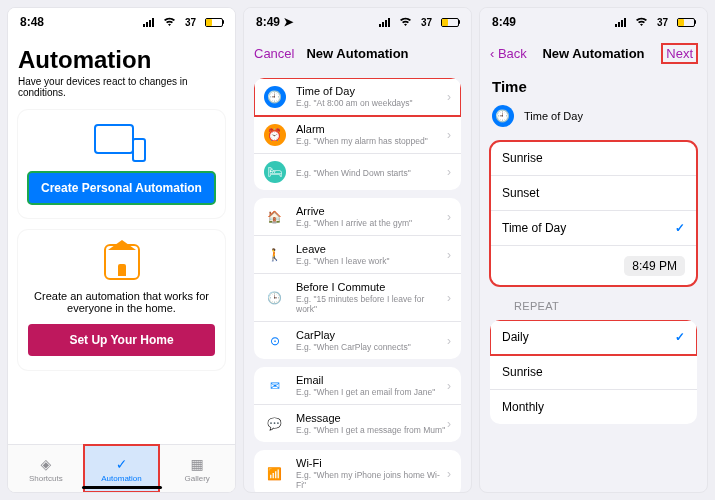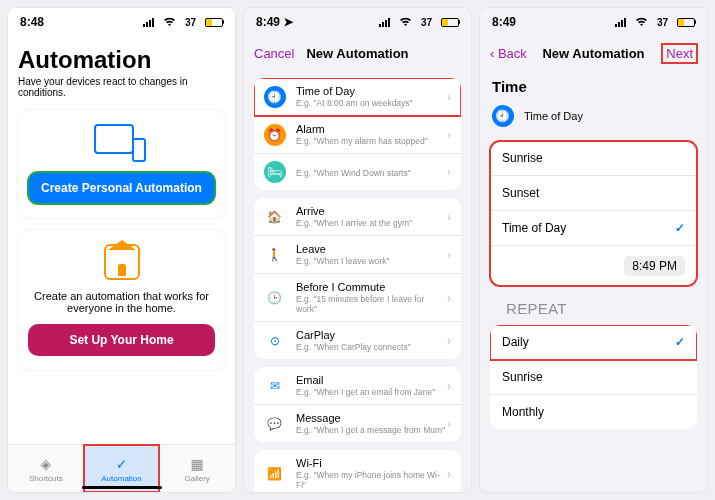--- a/index.html
+++ b/index.html
@@ -10,21 +10,21 @@
 .phone2 .status,.phone3 .status{background:#f2f2f7}
 .status-icons{display:flex;align-items:center;gap:9px;font-size:10px}
 .battery{border:1px solid #000;border-radius:2px;width:18px;height:9px;position:relative;display:flex;align-items:center}
 .battery::after{content:"";position:absolute;right:-2px;width:1px;height:4px;background:#000;border-radius:0 1px 1px 0}
 .battery-fill{background:#ffcc00;height:100%;border-radius:1px}
 .content{flex:1;overflow-y:auto;padding:0 10px}
 .h1{font-size:24px;font-weight:700;margin:10px 0 2px}
 .sub{font-size:10px;color:#000;margin-bottom:12px}
 .card{background:#fff;border-radius:10px;padding:14px 10px;margin-bottom:12px;text-align:center;box-shadow:0 0 0 1px rgba(0,0,0,.04)}
 .card-text{font-size:11px;margin:10px 0}
-.btn{border-radius:10px;padding:9px;font-size:12px;font-weight:600;color:#fff;text-align:center;margin-top:6px}
+.btn{border-radius:4px;padding:9px;font-size:12px;font-weight:600;color:#fff;text-align:center;margin-top:6px}
 .btn-blue{background:#007aff}
 .btn-orange{background:#be185d}
 .hl-red{outline:2px solid #e53935;outline-offset:-1px}
 .hl-green{outline:2px solid #1aa84f;outline-offset:-1px}
 .icon-box{display:inline-flex;align-items:center;justify-content:center}
 .devices-icon{position:relative;width:56px;height:38px}
 .devices-icon .ipad{position:absolute;left:0;top:0;width:40px;height:30px;border:2px solid #007aff;border-radius:4px}
 .devices-icon .iphone{position:absolute;right:4px;bottom:0;width:14px;height:24px;border:2px solid #007aff;border-radius:3px;background:#fff}
 .home-icon{width:36px;height:36px;border:2px solid #ff9500;border-radius:6px;position:relative;display:flex;align-items:flex-end;justify-content:center}
 .home-icon::before{content:"";position:absolute;top:-6px;left:50%;transform:translateX(-50%);border-left:14px solid transparent;border-right:14px solid transparent;border-bottom:10px solid #ff9500}
@@ -39,21 +39,21 @@
 .group{background:#fff;border-radius:10px;margin:8px 0;overflow:hidden}
 .row{display:flex;align-items:center;padding:7px 10px;border-bottom:.5px solid #e5e5ea;position:relative}
 .row:last-child{border-bottom:none}
 .row-ico{width:22px;height:22px;border-radius:5px;display:flex;align-items:center;justify-content:center;margin-right:10px;font-size:12px;color:#fff;flex-shrink:0}
 .row-ico.round{border-radius:50%}
 .row-txt{flex:1}
 .row-title{font-size:11px;font-weight:500}
 .row-sub{font-size:8.5px;color:#8e8e93;margin-top:1px}
 .chev{color:#c7c7cc;font-size:12px}
 .sec-hdr{font-size:15px;font-weight:700;margin:8px 0 4px;padding:0 2px}
-.sec-lbl{font-size:15px;color:#8e8e93;text-transform:uppercase;margin:14px 8px 2px;padding:0 8px;letter-spacing:.3px}
+.sec-lbl{font-size:11px;color:#8e8e93;text-transform:uppercase;margin:14px 16px 2px;padding:0 8px;letter-spacing:.3px}
 .row-sel{display:flex;align-items:center;justify-content:space-between;padding:10px 12px;border-bottom:.5px solid #e5e5ea;font-size:12px}
 .row-sel:last-child{border-bottom:none}
 .check{color:#007aff;font-weight:700}
 .time-val{font-size:12px;color:#000;background:#eeeeef;padding:3px 8px;border-radius:5px}
 .home-ind{position:absolute;bottom:3px;left:50%;transform:translateX(-50%);width:80px;height:3px;background:#000;border-radius:2px}
 .signal{display:inline-flex;align-items:flex-end;gap:1px;height:9px}
 .signal span{width:2px;background:#000}
 .signal span:nth-child(1){height:3px}.signal span:nth-child(2){height:5px}.signal span:nth-child(3){height:7px}.signal span:nth-child(4){height:9px}
 svg{display:block}
 </style>

